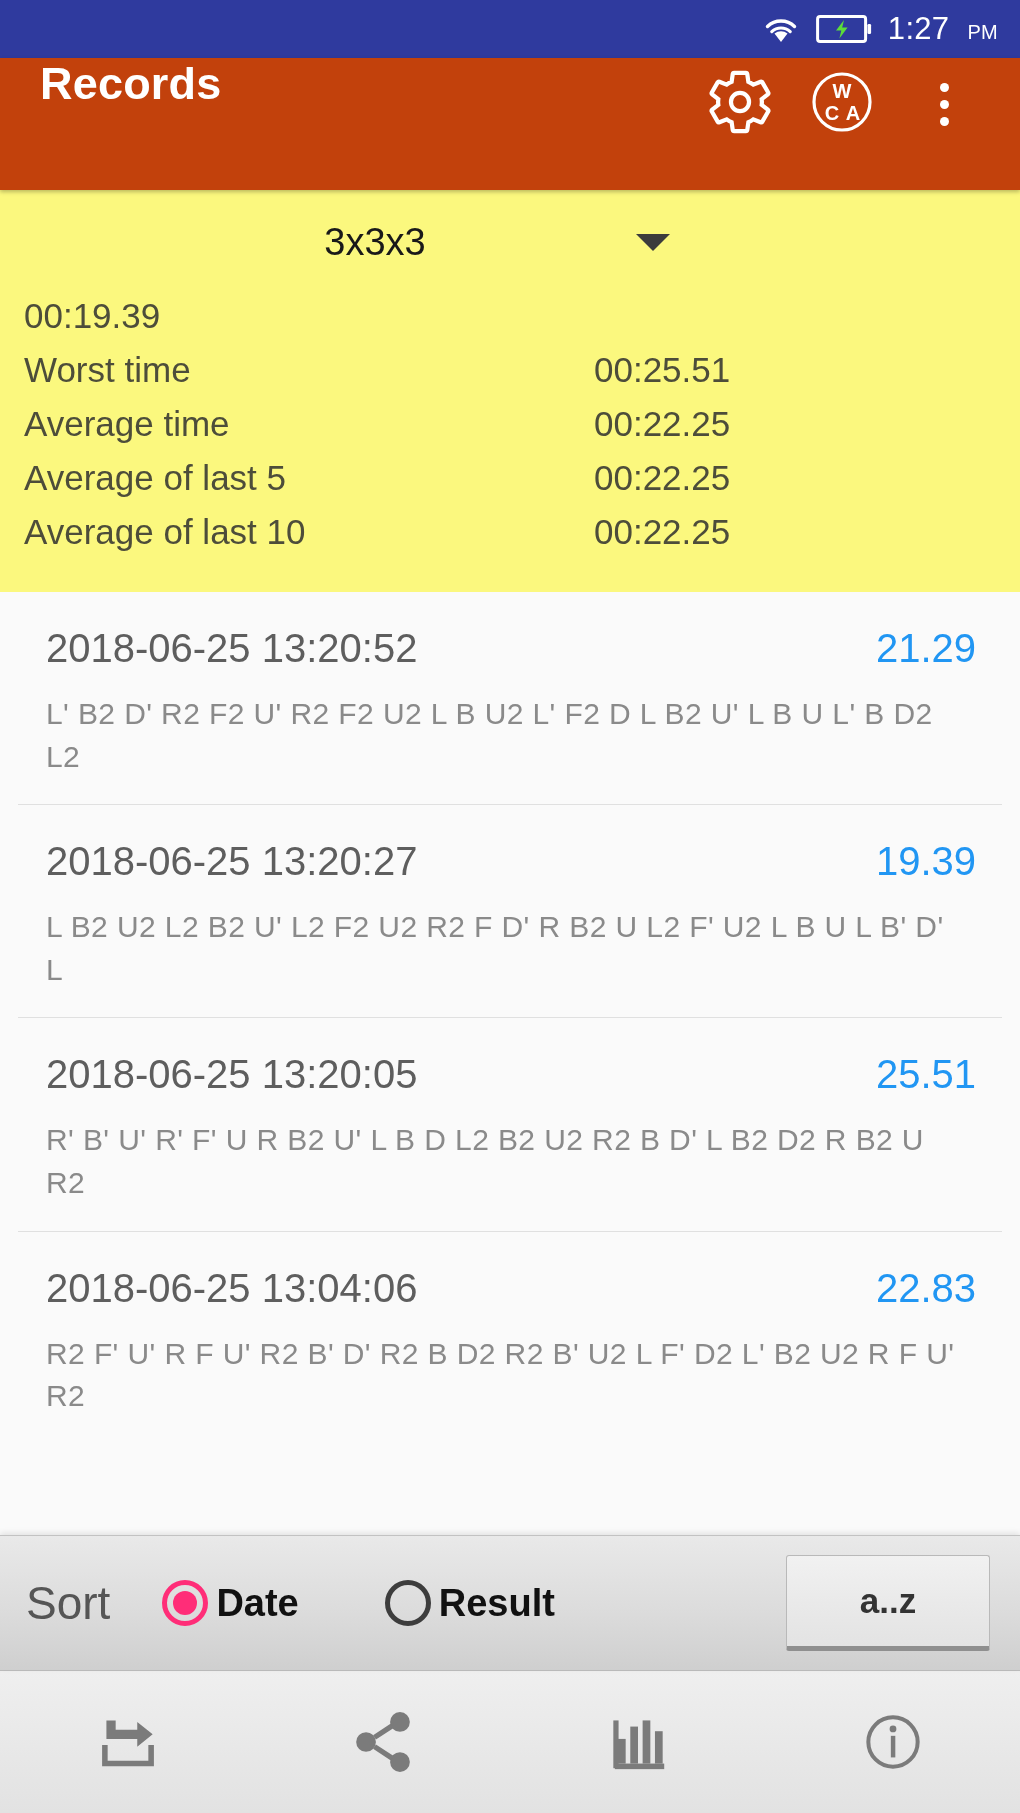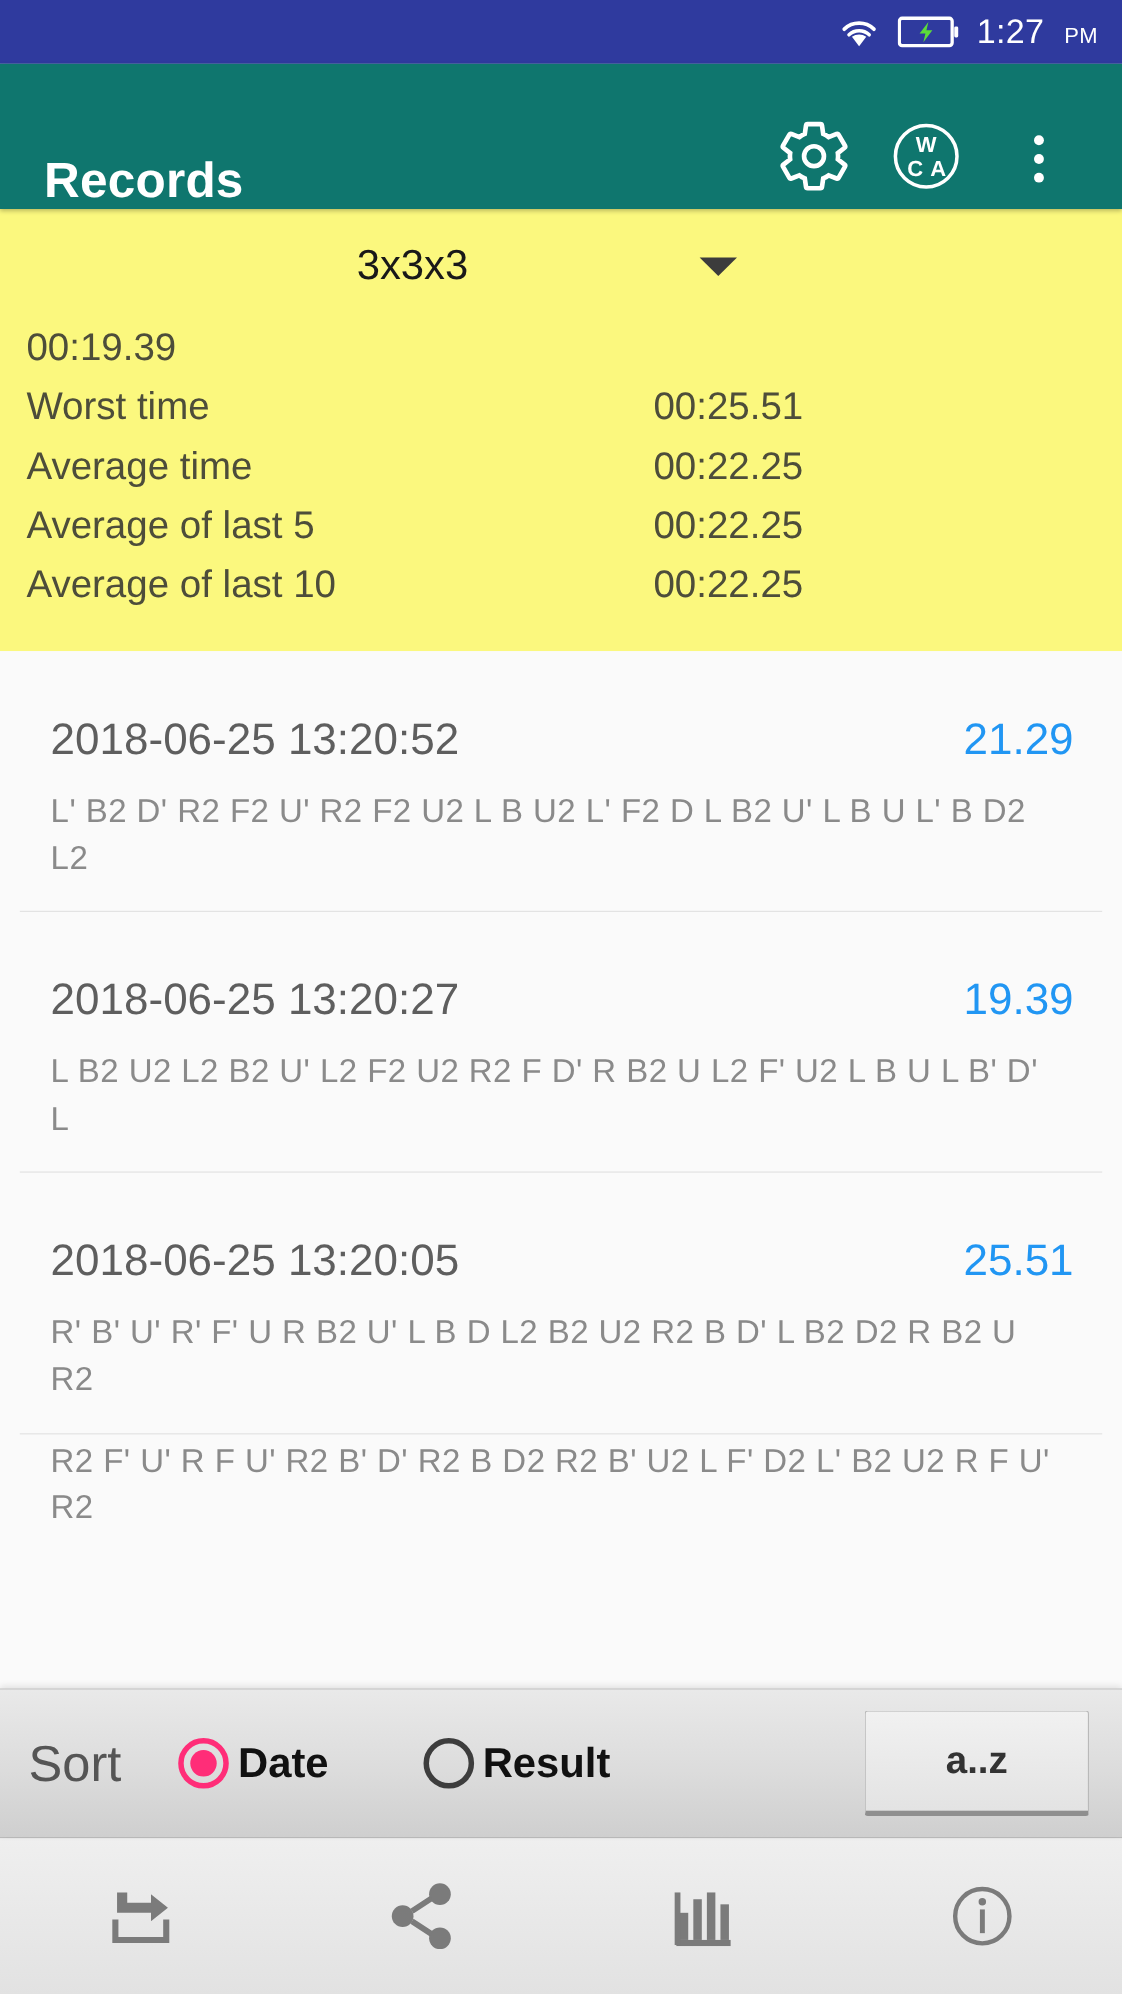--- a/index.html
+++ b/index.html
@@ -42,23 +42,23 @@
     display: flex;
     align-items: baseline;
     gap: 18px;
   }
   .status-time .ampm { font-size: 20px; }
   .wifi-icon svg, .battery-icon svg { display: block; }
 
   
   .app-bar {
     height: 132px;
-    background: #0f766e;
-    display: flex;
-    align-items: flex-end;
+    background: #c2410c;
+    display: flex;
+    align-items: flex-start;
     padding: 0 30px 0 40px;
     flex: 0 0 auto;
     box-shadow: 0 2px 4px rgba(0,0,0,0.25);
     position: relative;
     z-index: 5;
   }
   .app-title {
     color: #ffffff;
     font-size: 45px;
     font-weight: bold;
@@ -149,21 +149,20 @@
     justify-content: space-between;
     padding: 34px 44px 18px 46px;
   }
   .record-date {
     font-size: 40px;
     color: #5e5e5e;
   }
   .record-result {
     font-size: 40px;
     color: #2196f3;
-    margin-top: 24px;
   }
   .record-scramble {
     font-size: 30px;
     color: #8a8a8a;
     line-height: 1.42;
     padding: 4px 60px 26px 46px;
     letter-spacing: 0.4px;
   }
   .record-divider {
     height: 1px;
@@ -367,20 +366,24 @@
     <div class="record">
       <div class="record-head">
         <span class="record-date">2018-06-25 13:20:05</span>
         <span class="record-result">25.51</span>
       </div>
       <div class="record-scramble">R' B' U' R' F' U R B2 U' L B D L2 B2 U2 R2 B D' L B2 D2 R B2 U R2</div>
       <div class="record-divider"></div>
     </div>
 
     <div class="record">
+      <div class="record-head">
+        <span class="record-date">2018-06-25 13:04:06</span>
+        <span class="record-result">22.83</span>
+      </div>
       <div class="record-scramble">R2 F' U' R F U' R2 B' D' R2 B D2 R2 B' U2 L F' D2 L' B2 U2 R F U' R2</div>
     </div>
 
   </div>
 
   <div class="sort-bar">
     <span class="sort-label">Sort</span>
 
     <div class="radio-opt">
       <span class="radio-circle checked"></span>

